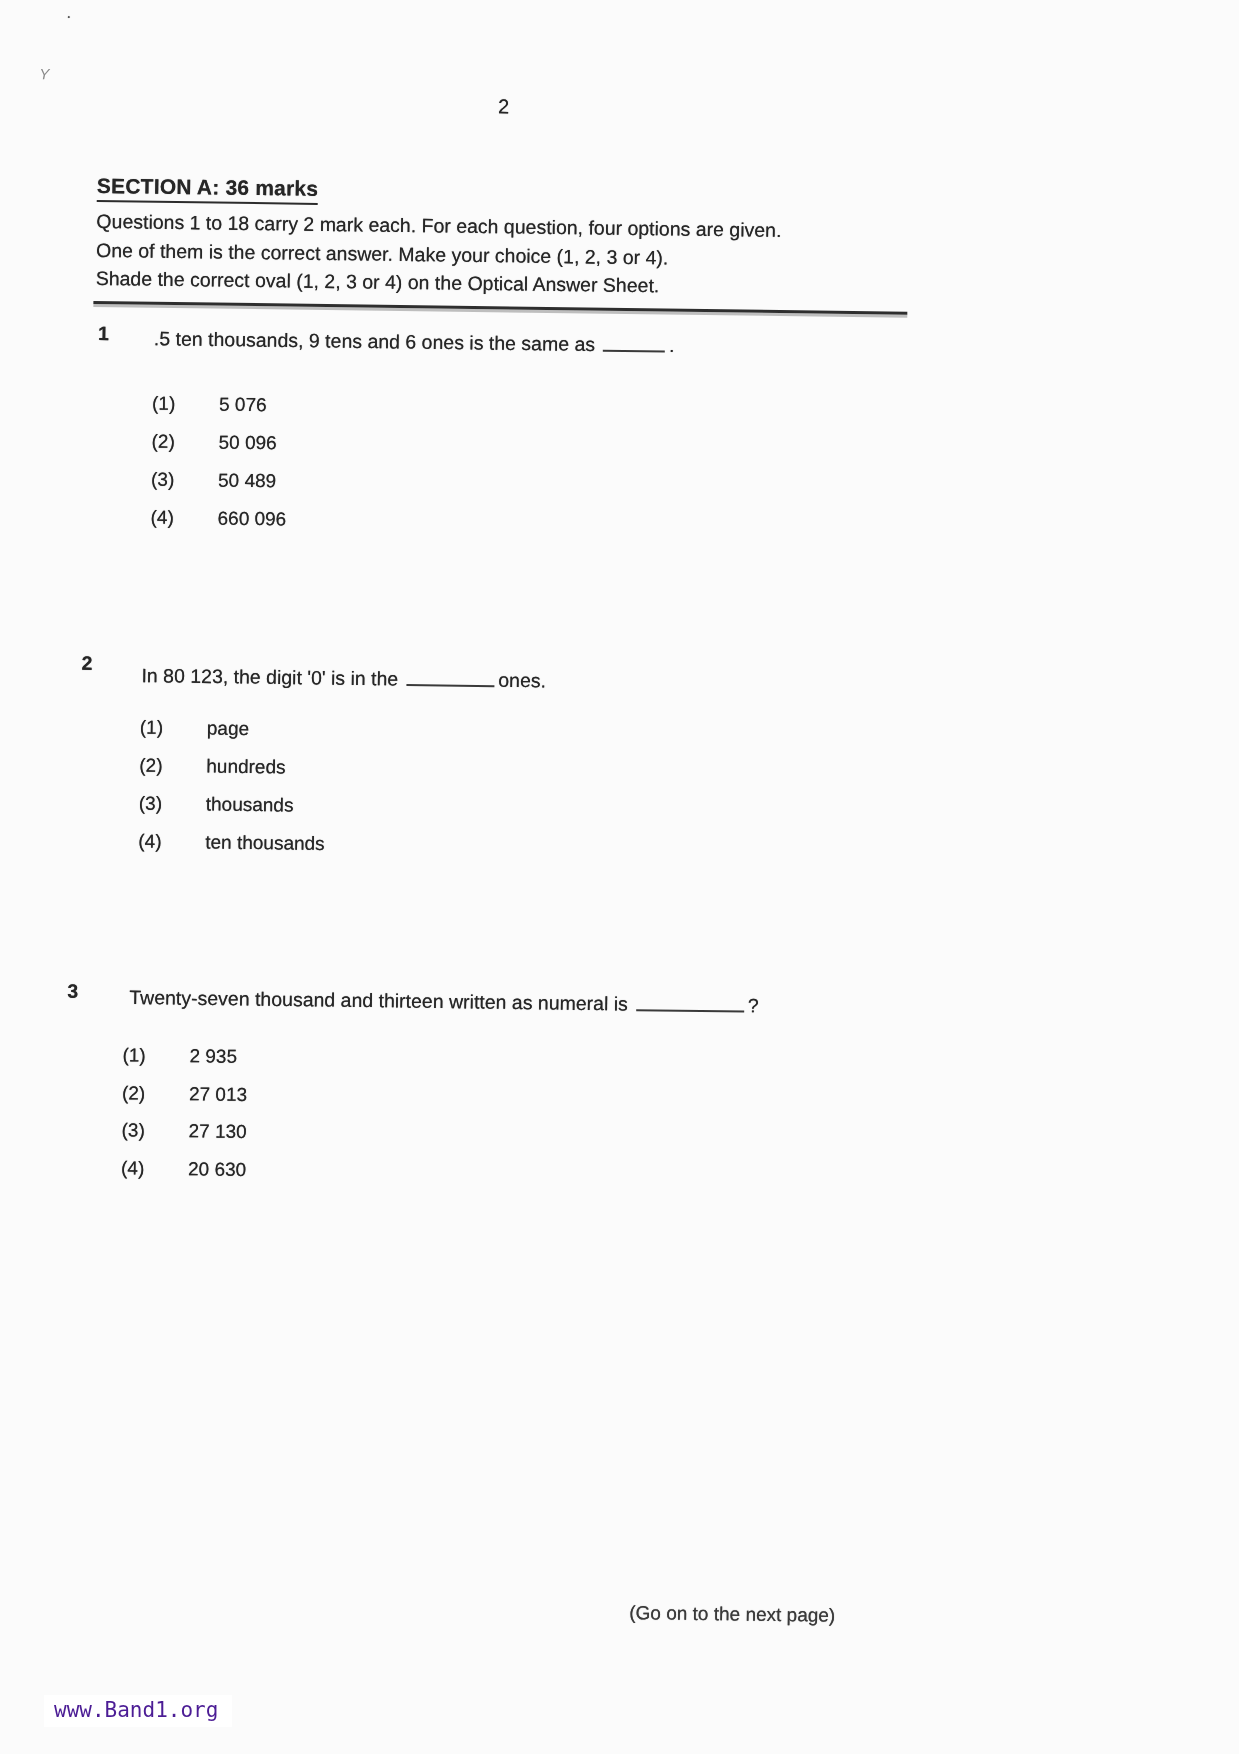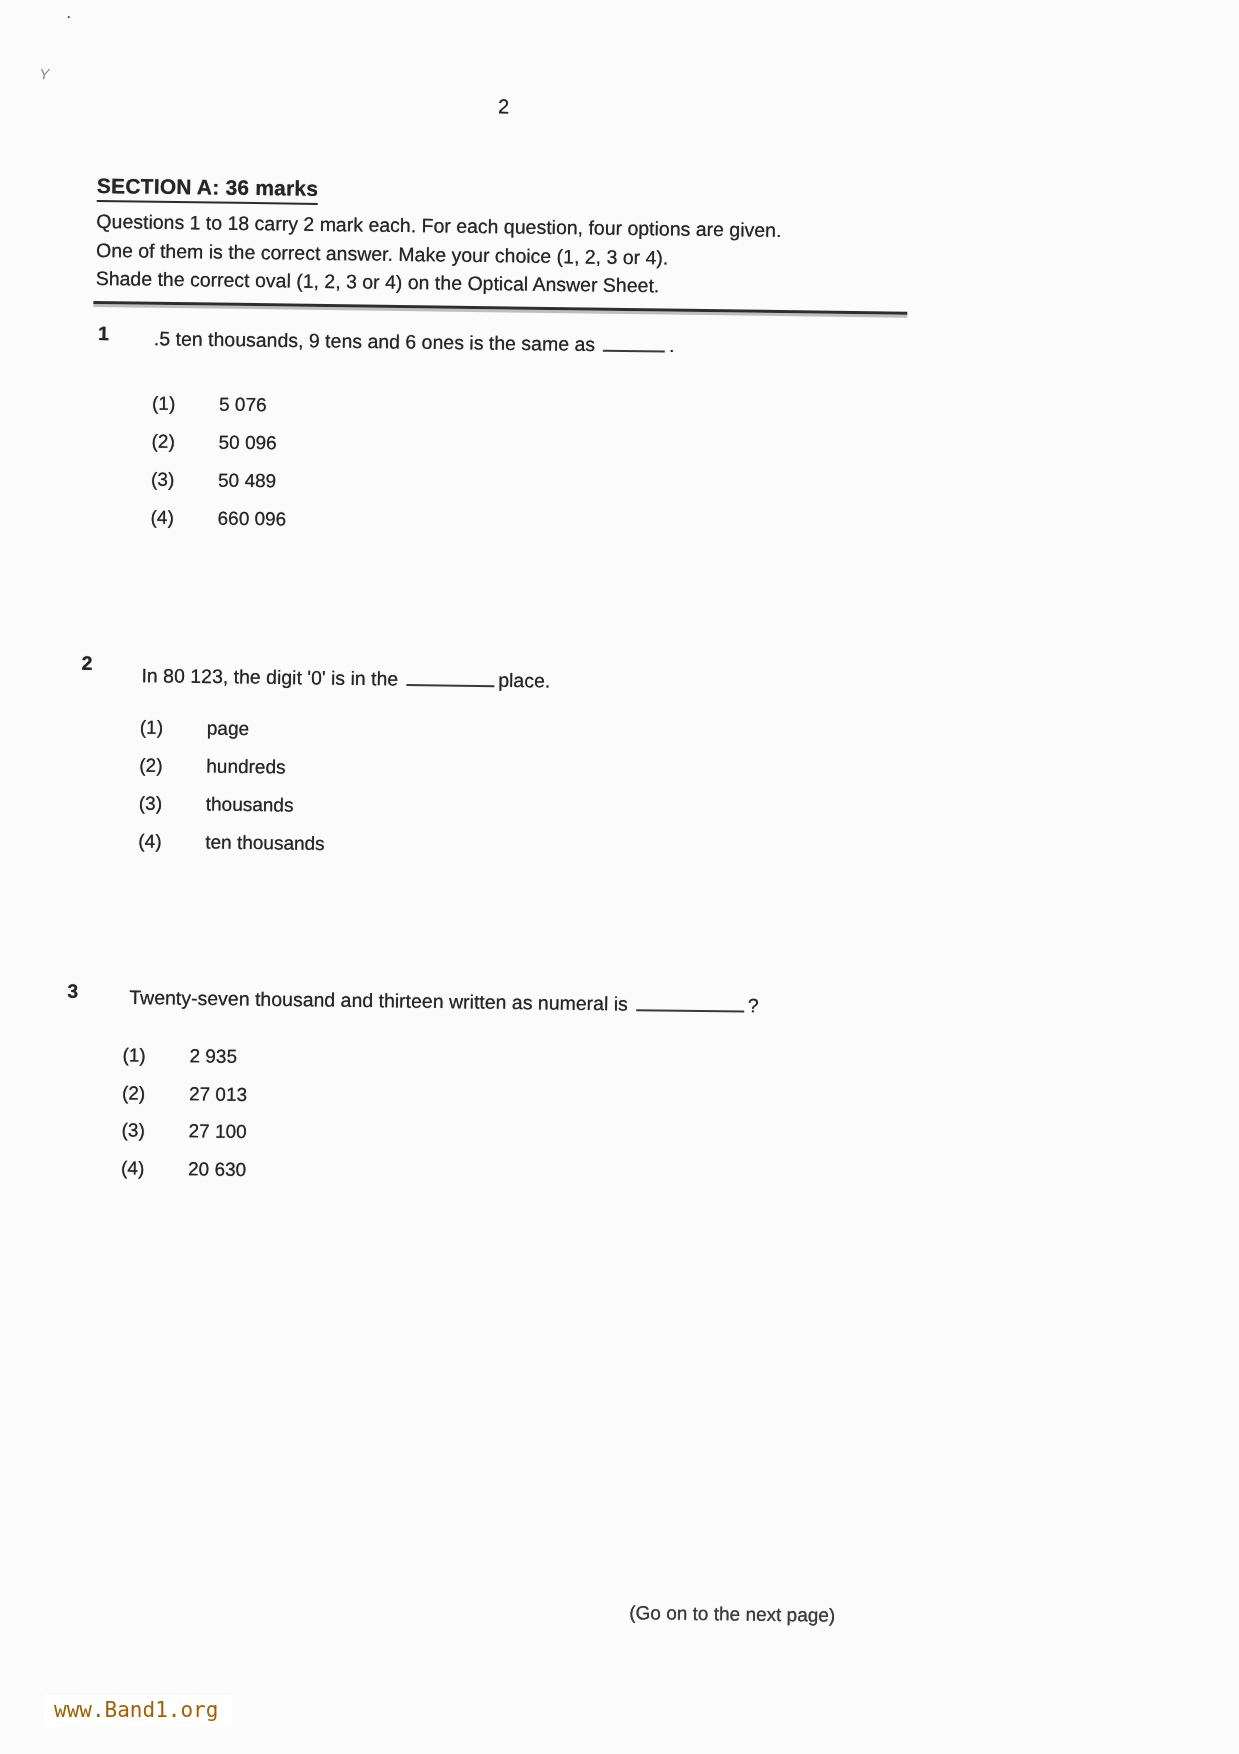--- a/index.html
+++ b/index.html
@@ -51,21 +51,21 @@
   .blank.w3{width:108px;}
   .opts{position:absolute;font-size:19px;}
   .opt-row{display:flex;height:38px;align-items:flex-start;}
   .opt-row.h37{height:37.5px;}
   .olabel{width:67px;flex:0 0 67px;}
   .oval{white-space:nowrap;}
   .footer-note{position:absolute;left:648px;top:1595px;font-size:19px;color:#3a3a3a;}
   .watermark{
     position:absolute;left:44px;top:1695px;
     font-family:"DejaVu Sans Mono","Liberation Mono",monospace;
-    font-size:21px;color:#a16207;background:#ffffff;
+    font-size:21px;color:#4c1d95;background:#ffffff;
     padding:3px 14px 5px 10px;
   }
 </style>
 </head>
 <body>
 
 <div class="paper">
   <div class="tilt">
 
     <span class="artifact-dot ink">·</span>
@@ -103,21 +103,21 @@
       </div>
       <div class="opt-row">
         <span class="olabel">(4)</span>
         <span class="oval">660 096</span>
       </div>
     </div>
 
     <div class="q">
       <span class="qnum ink" style="left:88px;top:652px;position:absolute;">2</span>
       <span class="qtext ink" style="left:148px;top:655px;">
-        <span>In 80 123, the digit '0' is in the</span><span class="blank w2"></span><span>place.</span>
+        <span>In 80 123, the digit '0' is in the</span><span class="blank w2"></span><span>ones.</span>
       </span>
     </div>
     <div class="opts ink" style="left:147px;top:716px;">
       <div class="opt-row">
         <span class="olabel">(1)</span>
         <span class="oval">page</span>
       </div>
       <div class="opt-row">
         <span class="olabel">(2)</span>
         <span class="oval">hundreds</span>
@@ -142,21 +142,21 @@
       <div class="opt-row h37">
         <span class="olabel">(1)</span>
         <span class="oval">2 935</span>
       </div>
       <div class="opt-row h37">
         <span class="olabel">(2)</span>
         <span class="oval">27 013</span>
       </div>
       <div class="opt-row h37">
         <span class="olabel">(3)</span>
-        <span class="oval">27 100</span>
+        <span class="oval">27 130</span>
       </div>
       <div class="opt-row h37">
         <span class="olabel">(4)</span>
         <span class="oval">20 630</span>
       </div>
     </div>
 
     <div class="footer-note ink">(Go on to the next page)</div>
   </div>
 

